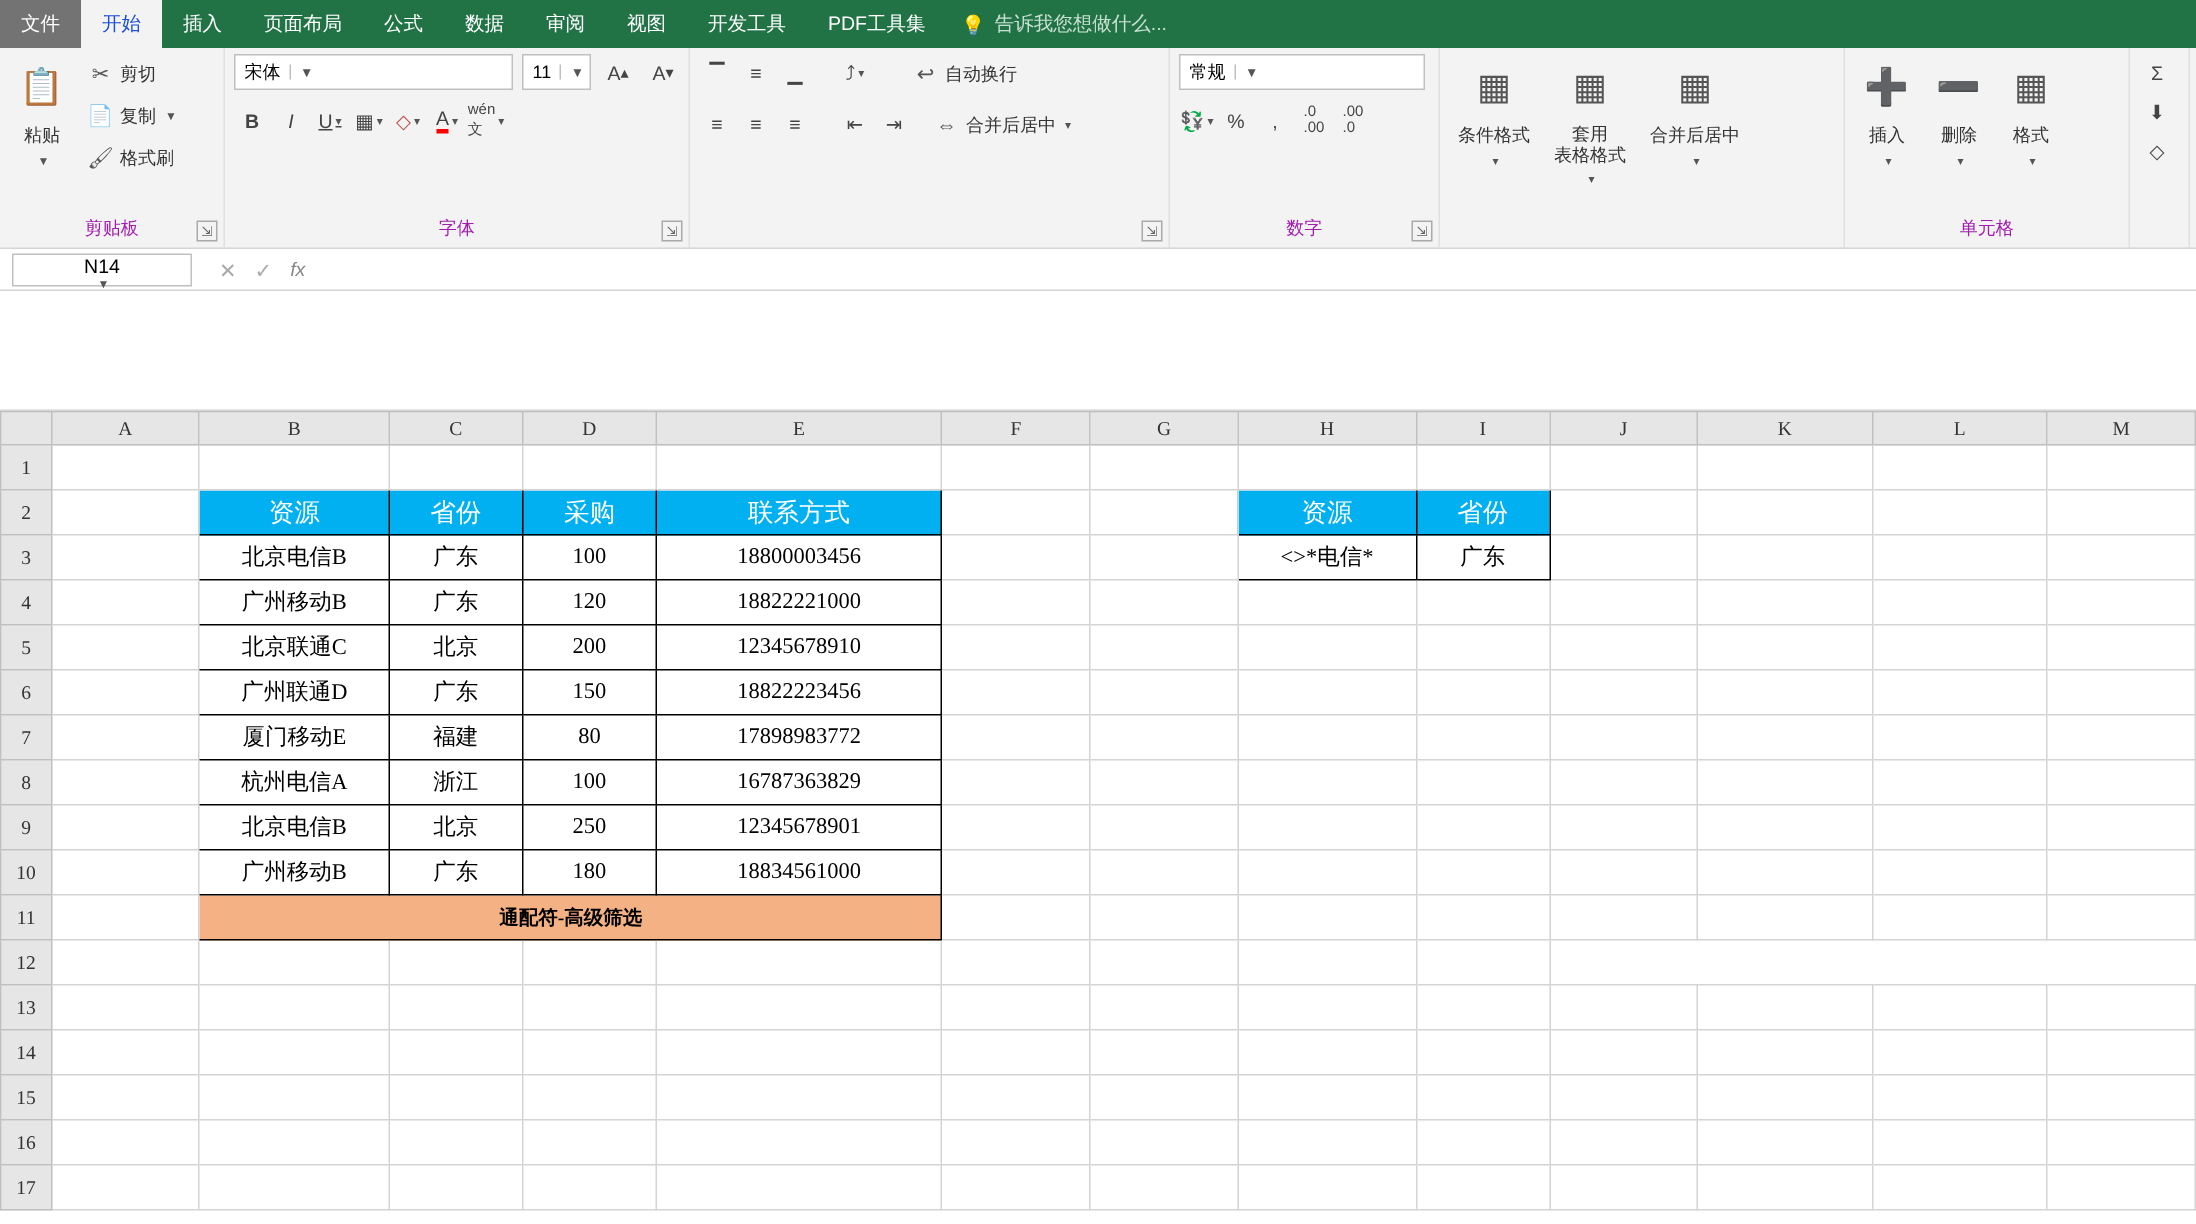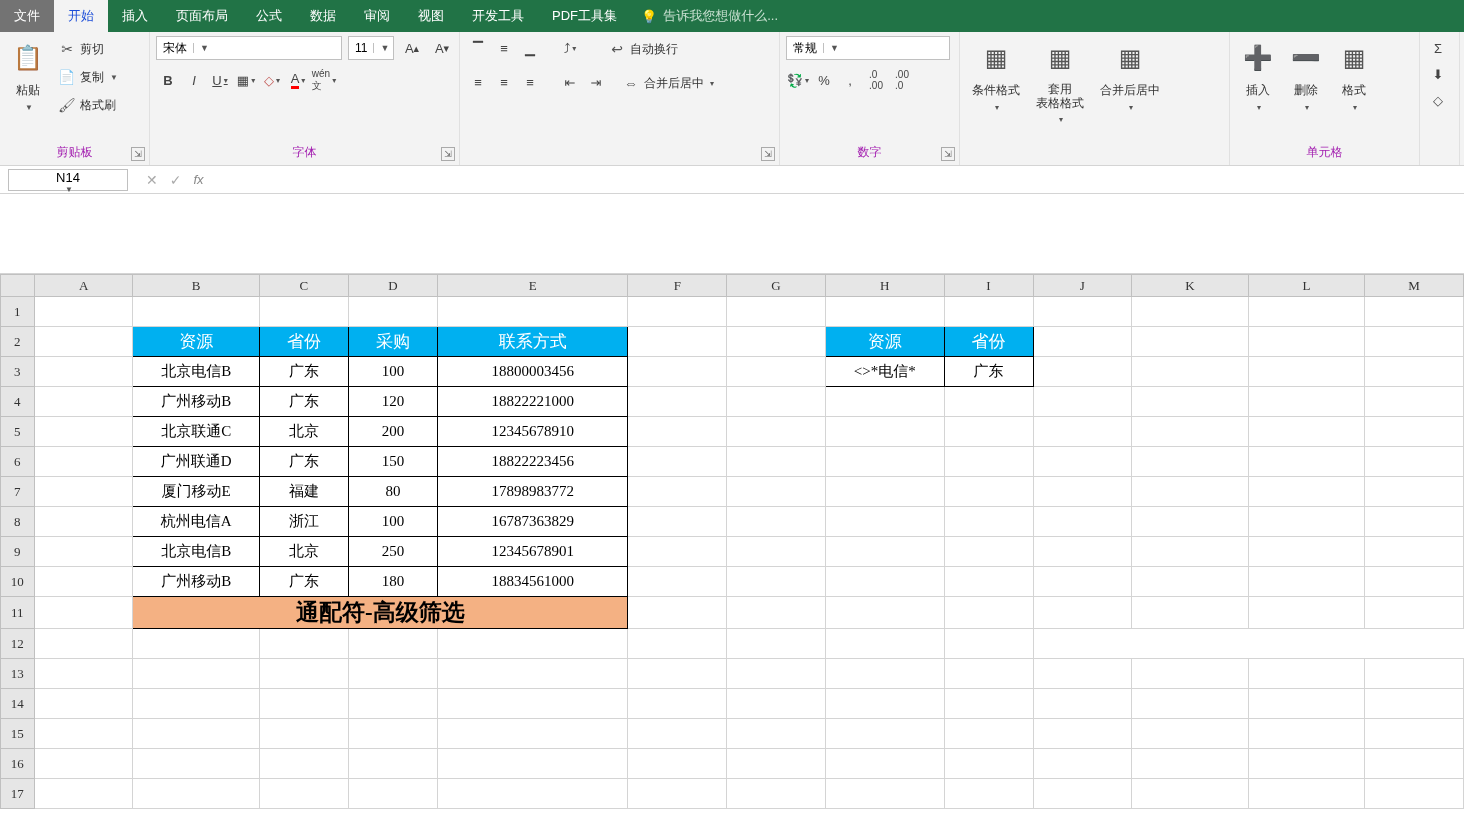--- a/index.html
+++ b/index.html
@@ -46,21 +46,21 @@
 
 
 .grid-wrap { position: relative; }
 table.sheet { border-collapse: collapse; table-layout: fixed; }
 .col-hdr td { background: #e6e6e6; border: 1px solid #c0c0c0; height: 22px; text-align: center; font-size: 13px; color: #333; font-family: "Times New Roman", serif; }
 .col-hdr td.rh { width: 34px; }
 .row-hdr { background: #e6e6e6; border: 1px solid #c0c0c0; text-align: center; font-size: 13px; width: 34px; color: #333; font-family: "Times New Roman", serif; }
 td.cell { border: 1px solid #d4d4d4; height: 30px; font-size: 15px; text-align: center; font-family: SimSun, serif; }
 td.data { border: 1px solid #000; }
 td.hdr-blue { background: #00b0f0; color: #fff; border: 1px solid #000; font-family: KaiTi, serif; font-size: 17px; }
-td.merged-orange { background: #f4b183; border: 1px solid #000; font-family: KaiTi, serif; font-weight: bold; font-size: 23px; }
+td.merged-orange { background: #f4b183; border: 1px solid #000; font-family: KaiTi, serif; font-weight: bold; font-size: 13px; }
 
 .italic { font-style: italic; }
 </style>
 </head>
 <body>
 
 <div class="tabs">
   <div class="tab file">文件</div>
   <div class="tab active">开始</div>
   <div class="tab">插入</div>

